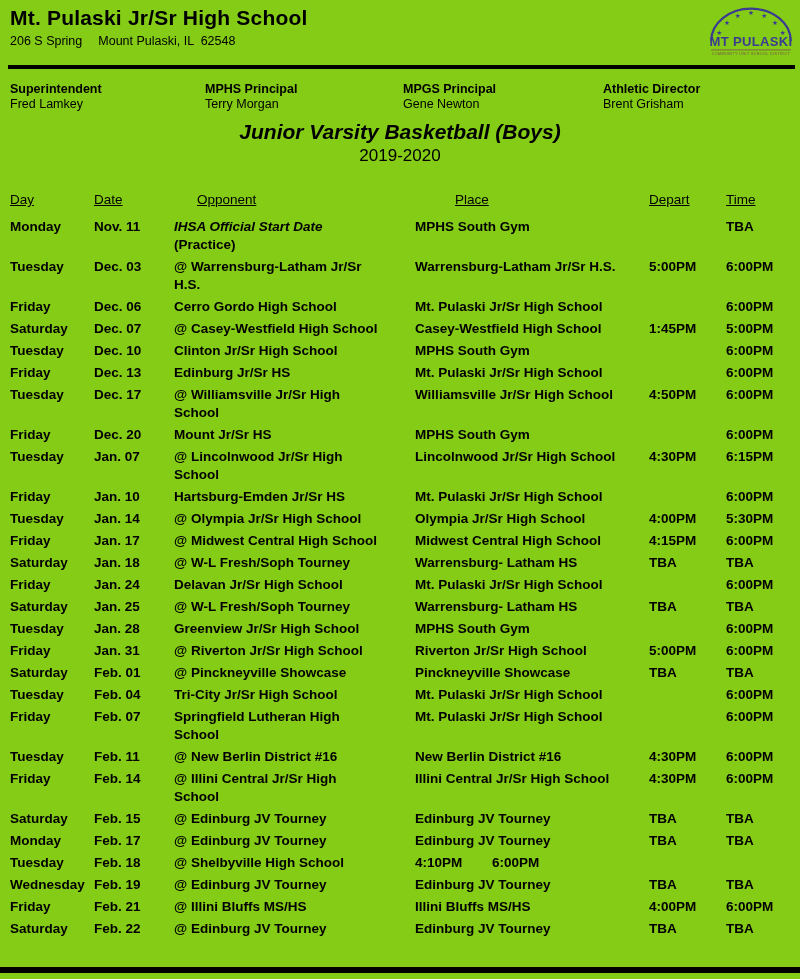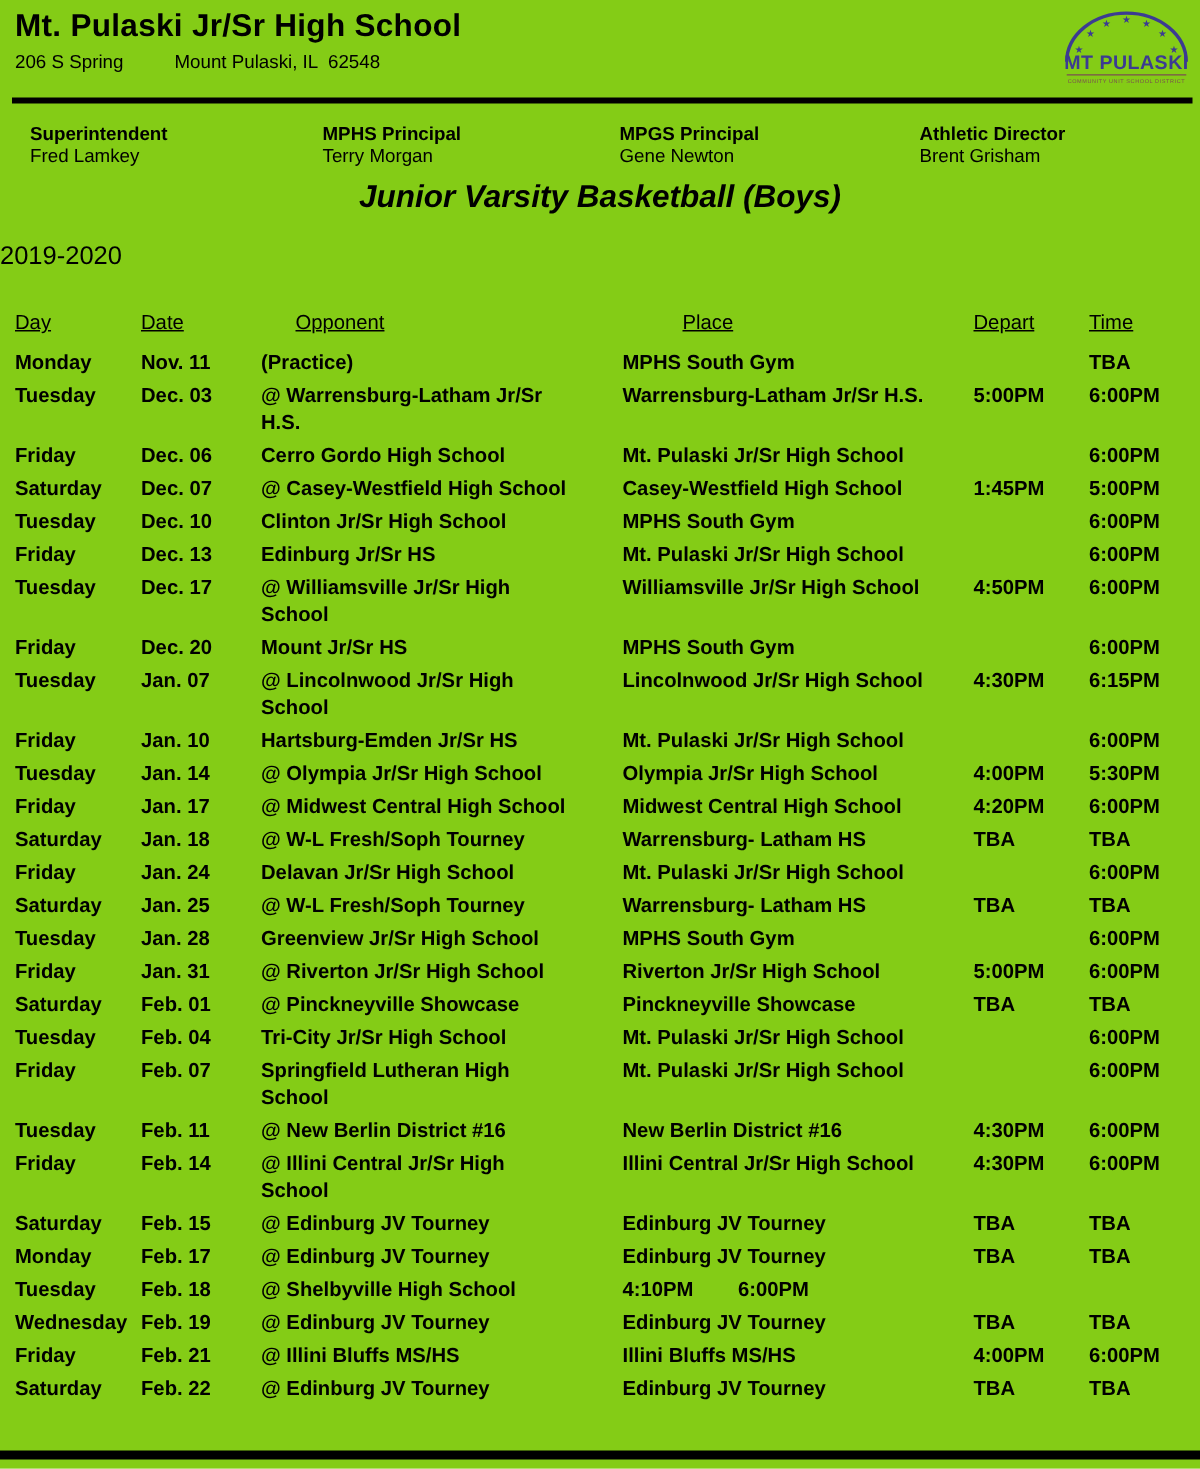--- a/index.html
+++ b/index.html
@@ -9,38 +9,38 @@
     color:#000;
     position:relative;
     overflow:hidden;
   }
   .page{position:relative;width:800px;height:979px;background:#84cc16;}
 
   
   .header{position:relative;padding:6px 0 0 10px;}
   .school-name{font-size:21px;font-weight:bold;letter-spacing:0.2px;}
   .addr-line{font-size:12.5px;margin-top:4px;white-space:pre;}
-  .addr-line .street{margin-right:34px;text-align:center;}
+  .addr-line .street{margin-right:16px;text-align:center;}
   .contact-line{font-size:12.5px;margin-top:3px;}
   .contact-line .seg{margin-right:38px;}
   .logo{position:absolute;top:2px;right:2px;width:94px;height:58px;}
   .divider{height:4px;background:#000;margin:17px 5px 0 8px;}
 
   
   .staff{display:flex;padding-left:10px;margin-top:13px;font-size:12.5px;}
-  .staff .col1{width:195px;flex:none;margin-left:10px;}
+  .staff .col1{width:195px;flex:none;}
   .staff .col2{width:198px;flex:none;}
   .staff .col3{width:200px;flex:none;}
   .staff .col4{flex:none;}
   .staff .role{font-weight:bold;line-height:15px;}
   .staff .name{line-height:15px;}
 
   
   .title{text-align:center;font-size:21px;font-weight:bold;margin-top:8px;font-style:italic;}
-  .season{text-align:left;font-size:17px;margin-top:17px;}
+  .season{text-align:center;font-size:17px;margin-top:2px;}
 
   
   .table{margin-top:25px;padding-left:10px;font-size:13.5px;}
   .trow{display:flex;margin-bottom:4px;}
   .c{line-height:18px;}
   .day{width:84px;flex:none;font-weight:bold;}
   .date{width:80px;flex:none;font-weight:bold;}
   .opp{width:241px;flex:none;font-weight:bold;}
   .opp div{white-space:nowrap;}
   .place{width:234px;flex:none;font-weight:bold;white-space:nowrap;}
@@ -112,20 +112,21 @@
       <div class="c opp"><span class="ind-opp">Opponent</span></div>
       <div class="c place"><span class="ind-place">Place</span></div>
       <div class="c depart"><span>Depart</span></div>
       <div class="c time"><span>Time</span></div>
     </div>
     <div id="rows">
   <div class="trow">
     <div class="c day">Monday</div>
     <div class="c date">Nov. 11</div>
     <div class="c opp">
+            <div class="italic">IHSA Official Start Date</div>
             <div>(Practice)</div>
           </div>
     <div class="c place">MPHS South Gym</div>
     <div class="c depart"></div>
     <div class="c time">TBA</div>
   </div>
 
   <div class="trow">
     <div class="c day">Tuesday</div>
     <div class="c date">Dec. 03</div>
@@ -239,21 +240,21 @@
     <div class="c time">5:30PM</div>
   </div>
 
   <div class="trow">
     <div class="c day">Friday</div>
     <div class="c date">Jan. 17</div>
     <div class="c opp">
             <div>@ Midwest Central High School</div>
           </div>
     <div class="c place">Midwest Central High School</div>
-    <div class="c depart">4:20PM</div>
+    <div class="c depart">4:15PM</div>
     <div class="c time">6:00PM</div>
   </div>
 
   <div class="trow">
     <div class="c day">Saturday</div>
     <div class="c date">Jan. 18</div>
     <div class="c opp">
             <div>@ W-L Fresh/Soph Tourney</div>
           </div>
     <div class="c place">Warrensburg- Latham HS</div>

